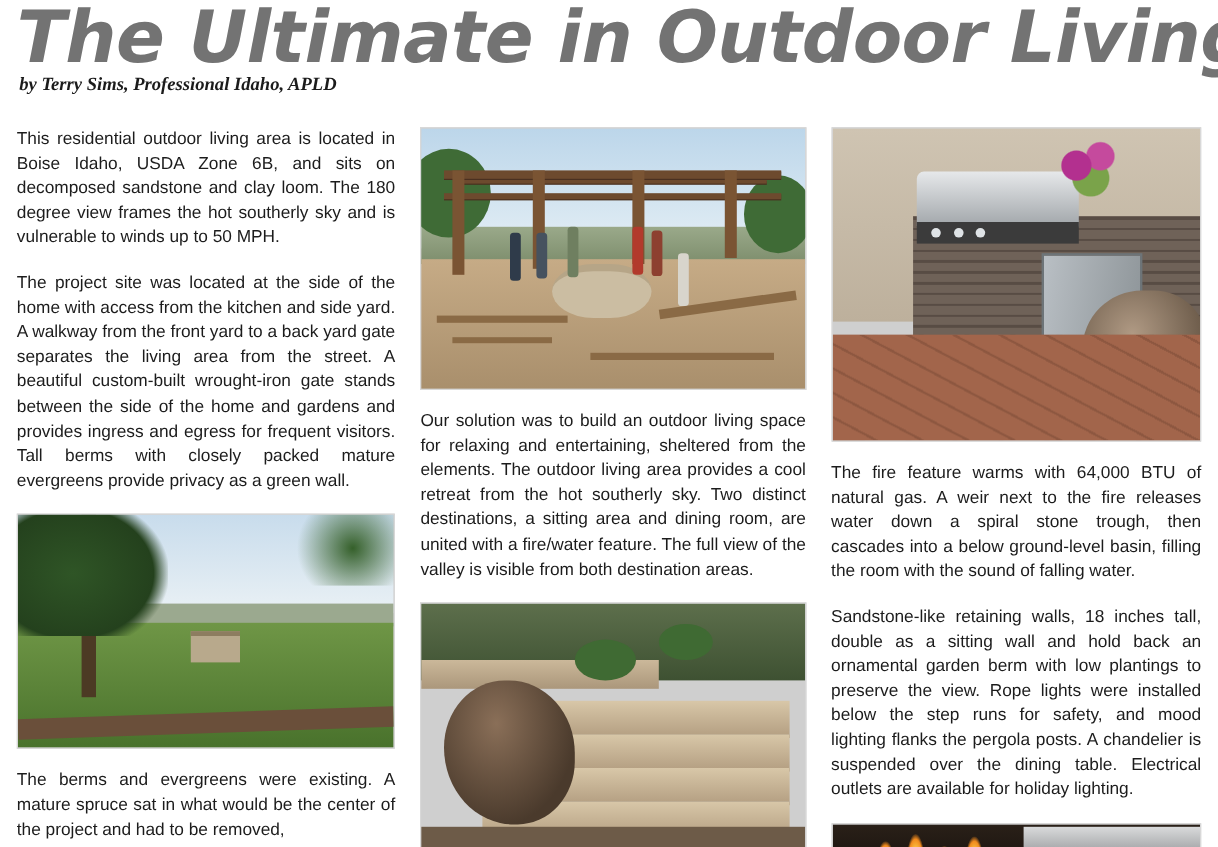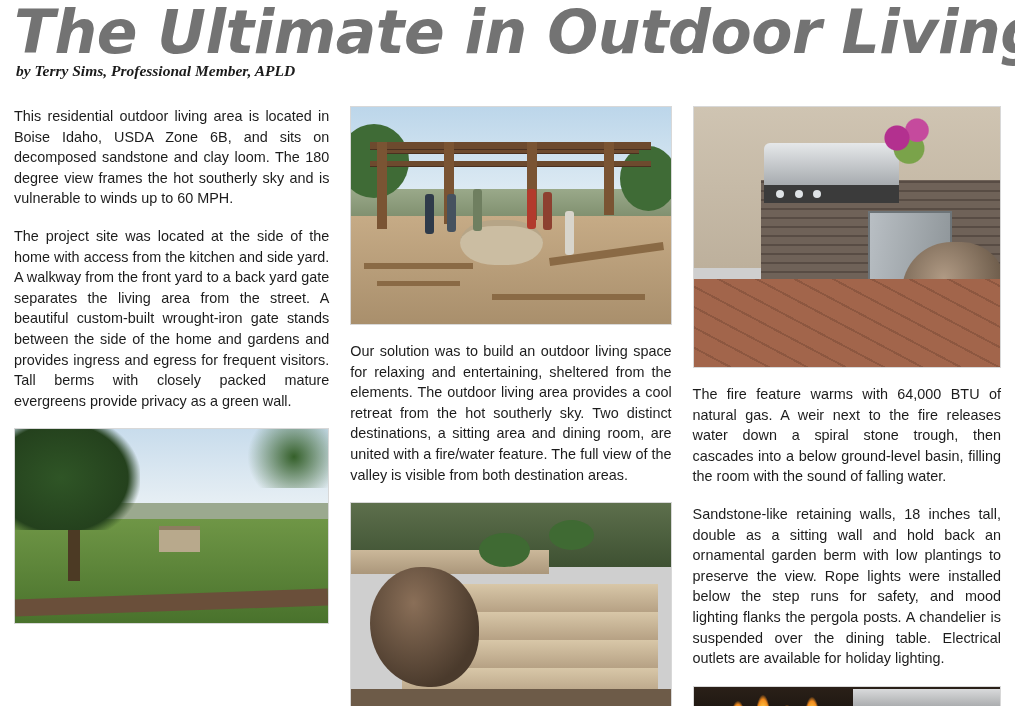--- a/index.html
+++ b/index.html
@@ -239,39 +239,40 @@
     background: radial-gradient(ellipse at 50% 80%, #ffd24a 0 35%, #f08a1d 60%, rgba(200,60,10,0) 72%);
     border-radius: 50% 50% 40% 40%;
   }
 </style>
 </head>
 <body>
 
 <div class="page">
 
   <h1 class="title">The Ultimate in Outdoor Living</h1>
-  <div class="byline">by Terry Sims, Professional Member, APLD</div>
+  <div class="byline">by Terry Sims, Professional Idaho, APLD</div>
 
   <div class="columns">
 
     <div class="col left">
-      <p class="body">This residential outdoor living area is located in Boise Idaho, USDA Zone 6B, and sits on decomposed sandstone and clay loom. The 180 degree view frames the hot southerly sky and is vulnerable to winds up to 60 MPH.</p>
+      <p class="body">This residential outdoor living area is located in Boise Idaho, USDA Zone 6B, and sits on decomposed sandstone and clay loom. The 180 degree view frames the hot southerly sky and is vulnerable to winds up to 50 MPH.</p>
       <p class="body">The project site was located at the side of the home with access from the kitchen and side yard.  A walkway from the front yard to a back yard gate separates the living area from the street.  A beautiful custom-built wrought-iron gate stands between the side of the home and gardens and provides ingress and egress for frequent visitors.  Tall berms with closely packed mature evergreens provide privacy as a green wall.</p>
 
       <div class="photo ph-lawn">
         <div class="sky2"></div>
         <div class="far"></div>
         <div class="lawn"></div>
         <div class="trunk"></div>
         <div class="canopy"></div>
         <div class="canopy2"></div>
         <div class="bench"></div>
         <div class="path"></div>
       </div>
 
+      <p class="body">The berms and evergreens were existing.  A mature spruce sat in what would be the center of the project and had to be removed,</p>
     </div>
 
     <div class="col mid">
 
       <div class="photo ph-build">
         <div class="sky"></div>
         <div class="hills"></div>
         <div class="ground"></div>
 
         <div class="tree" style="left:-4%;top:8%;width:22%;height:34%;"></div>

